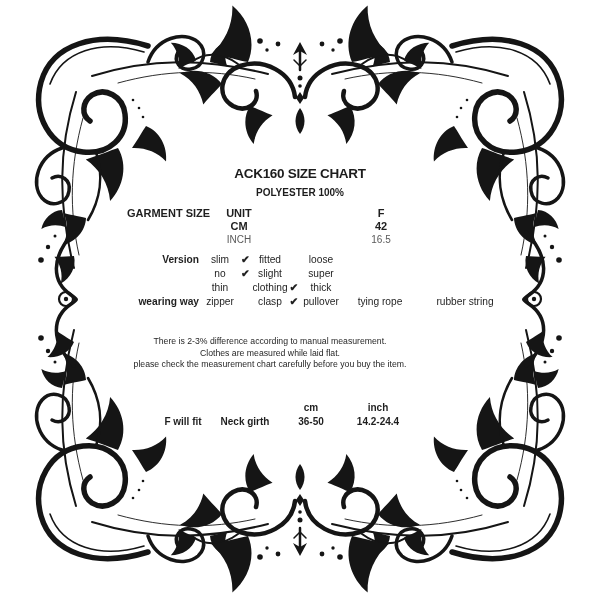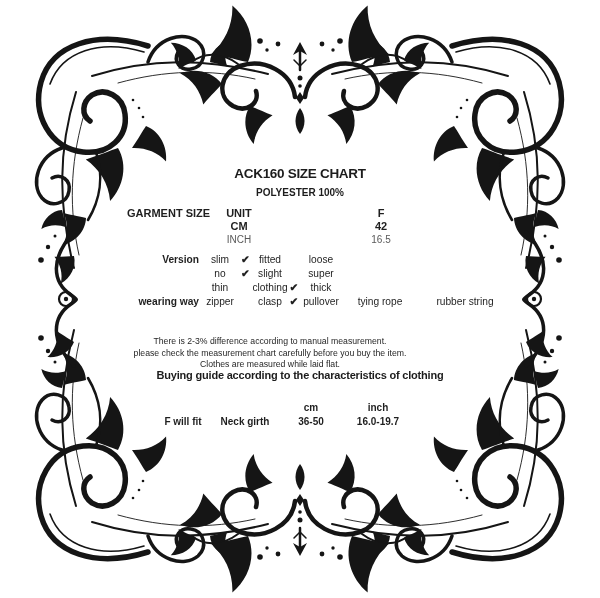--- a/index.html
+++ b/index.html
@@ -184,33 +184,32 @@
         <span class="cell f-c2">clasp</span>
         <span class="cell f-ck2 check">✔</span>
         <span class="cell f-c3">pullover</span>
         <span class="cell f-c4">tying rope</span>
         <span class="cell f-c5">rubber string</span>
       </div>
     </div>
 
     <div class="notes">
       <p>There is 2-3% difference according to manual measurement.</p>
+      <p>Clothes are measured while laid flat.</p>
       <p>please check the measurement chart carefully before you buy the item.</p>
-      <p>Clothes are measured while laid flat.</p>
-    </div>
-
-    <h3 class="guide-heading">Buying guide according to the characteristics of clothing</h3>
+    </div>
+
 
     <div class="fit-table">
       <div class="row">
         <span class="cell t-c3">cm</span>
         <span class="cell t-c4">inch</span>
       </div>
       <div class="row">
         <span class="cell t-c1">F will fit</span>
         <span class="cell t-c2">Neck girth</span>
         <span class="cell t-c3">36-50</span>
-        <span class="cell t-c4">16.0-19.7</span>
+        <span class="cell t-c4">14.2-24.4</span>
       </div>
     </div>
 
   </main>
 </div>
 
 </body></html>

